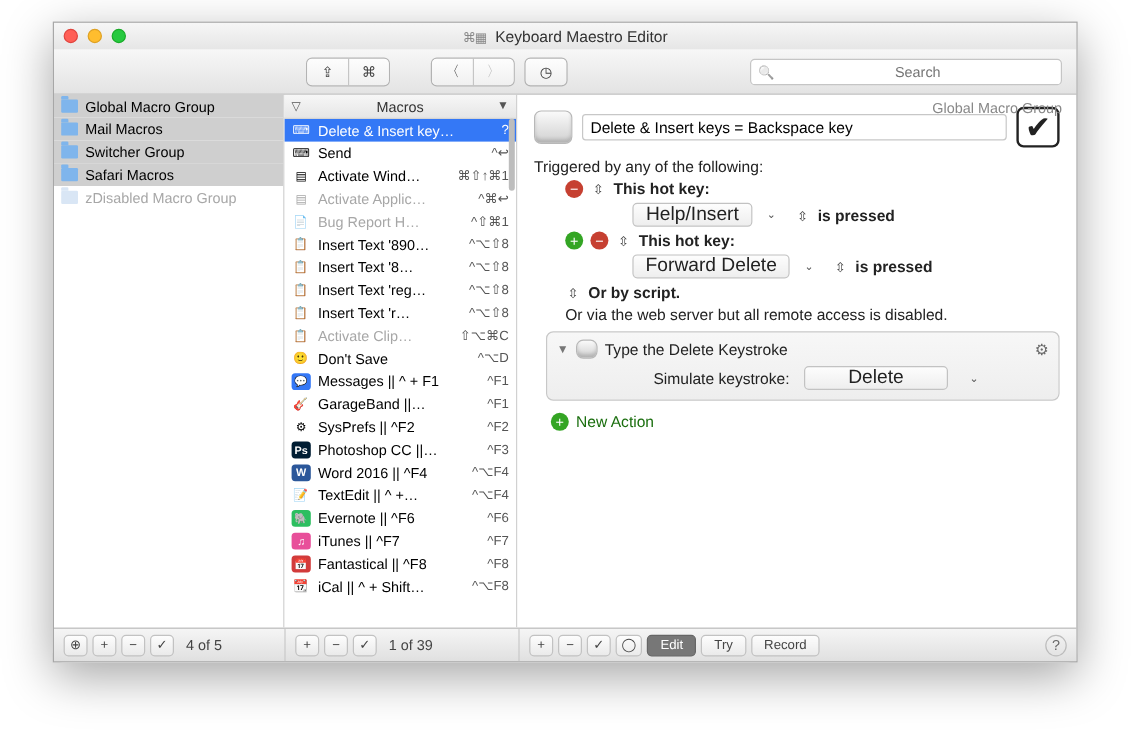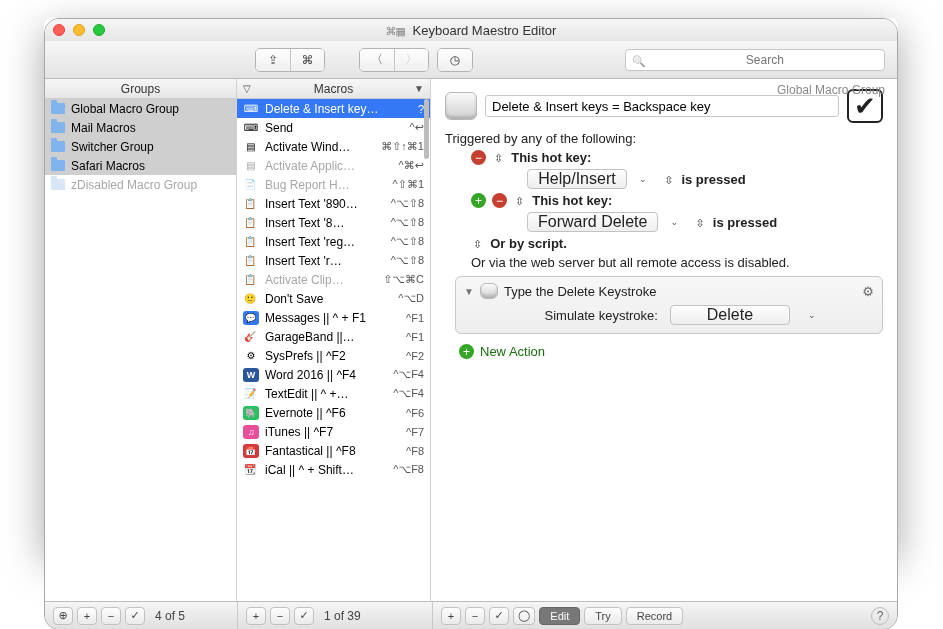--- a/index.html
+++ b/index.html
@@ -1,18 +1,18 @@
 <!DOCTYPE html>
 <html><head>
 <meta charset="utf-8">
 <style>
   * { box-sizing: border-box; margin: 0; padding: 0; font-family: -apple-system, "Helvetica Neue", Arial, sans-serif; }
   body { background: #fff; width: 943px; height: 629px; overflow: hidden; }
   .shadow-wrap { position: absolute; left: 44px; top: 18px; width: 854px; height: 534px; border-radius: 8px; box-shadow: 0 12px 40px rgba(0,0,0,0.35); }
-  .window { position: absolute; left: 0; top: 0; width: 854px; height: 612px; border-radius: 15px; background: #ececec; border: 1px solid #a7a7a7; overflow: hidden; display: flex; flex-direction: column; }
+  .window { position: absolute; left: 0; top: 0; width: 854px; height: 534px; border-radius: 0; background: #ececec; border: 1px solid #a7a7a7; overflow: hidden; display: flex; flex-direction: column; }
   .titlebar { height: 22px; background: linear-gradient(#f6f6f6, #e6e6e6); display: flex; align-items: center; position: relative; padding-left: 8px; }
   .traffic { display: flex; gap: 8px; }
   .traffic span { width: 12px; height: 12px; border-radius: 50%; display: inline-block; }
   .tr-close { background: #ff5f56; border: 1px solid #e0443e; }
   .tr-min   { background: #ffbd2e; border: 1px solid #dea123; }
   .tr-max   { background: #27c93f; border: 1px solid #1aab29; }
   .title { position: absolute; left: 0; right: 0; text-align: center; font-size: 13px; color: #333; pointer-events: none; }
   .title .km { color:#888; font-size:11px; letter-spacing:-1px; margin-right:4px;}
   .toolbar { height: 38px; background: linear-gradient(#f7f7f7, #e3e3e3); border-bottom: 1px solid #b9b9b9; display: flex; align-items: center; padding: 0 12px; gap: 8px; }
   .tb-seg { display: flex; border: 1px solid #b3b3b3; border-radius: 5px; overflow: hidden; background: #fff; }
@@ -124,23 +124,20 @@
     <div class="spacer"></div>
     <div class="search-wrap">
       <span class="magnifier"></span>
       <input placeholder="Search" style="">
     </div>
   </div>
 
   <div class="content">
 
     <div class="col groups">
-      <div class="col-header">
-        <span>Groups</span>
-      </div>
       <div class="list" id="groups-list">
             <div class="row sel">
               <span class="folder-icon"></span>
               <span class="label">Global Macro Group</span>
             </div>
             <div class="row sel">
               <span class="folder-icon"></span>
               <span class="label">Mail Macros</span>
             </div>
             <div class="row sel">
@@ -227,20 +224,25 @@
             </div>
             <div class="row">
               <span class="macro-icon">🎸</span>
               <span class="label">GarageBand ||…</span>
               <span class="shortcut">^F1</span>
             </div>
             <div class="row">
               <span class="macro-icon">⚙</span>
               <span class="label">SysPrefs || ^F2</span>
               <span class="shortcut">^F2</span>
+            </div>
+            <div class="row">
+              <span class="macro-icon" style="background: rgb(0, 29, 51); color: rgb(255, 255, 255); border-radius: 3px; font-size: 9px; font-weight: bold;">Ps</span>
+              <span class="label">Photoshop CC ||…</span>
+              <span class="shortcut">^F3</span>
             </div>
             <div class="row">
               <span class="macro-icon" style="background: rgb(43, 87, 154); color: rgb(255, 255, 255); border-radius: 3px; font-size: 9px; font-weight: bold;">W</span>
               <span class="label">Word 2016 || ^F4</span>
               <span class="shortcut">^⌥F4</span>
             </div>
             <div class="row">
               <span class="macro-icon">📝</span>
               <span class="label">TextEdit || ^ +…</span>
               <span class="shortcut">^⌥F4</span>

